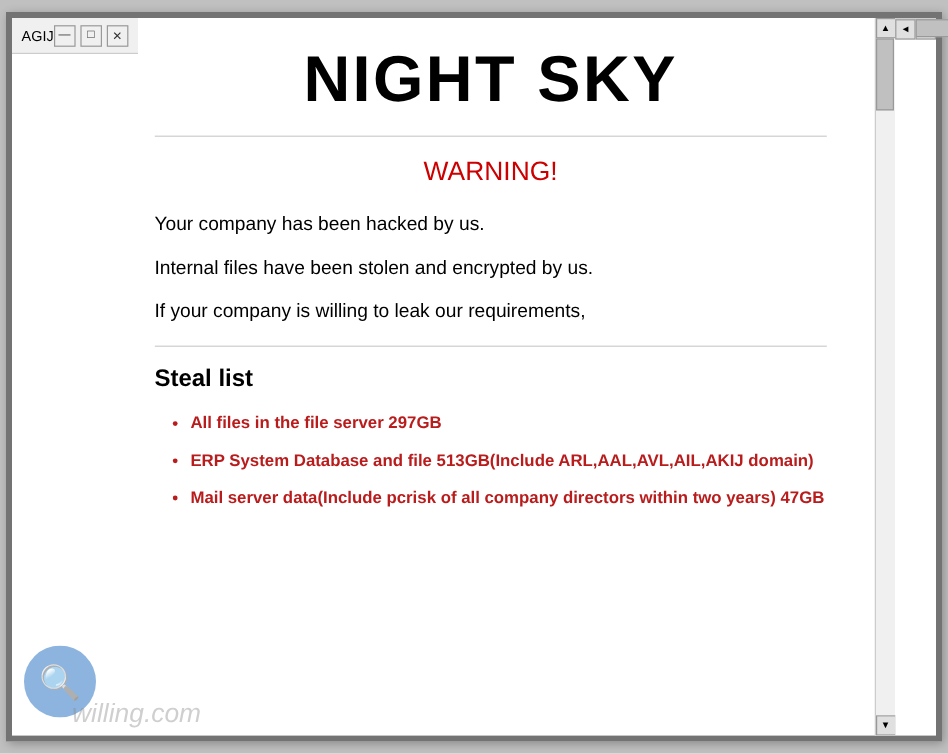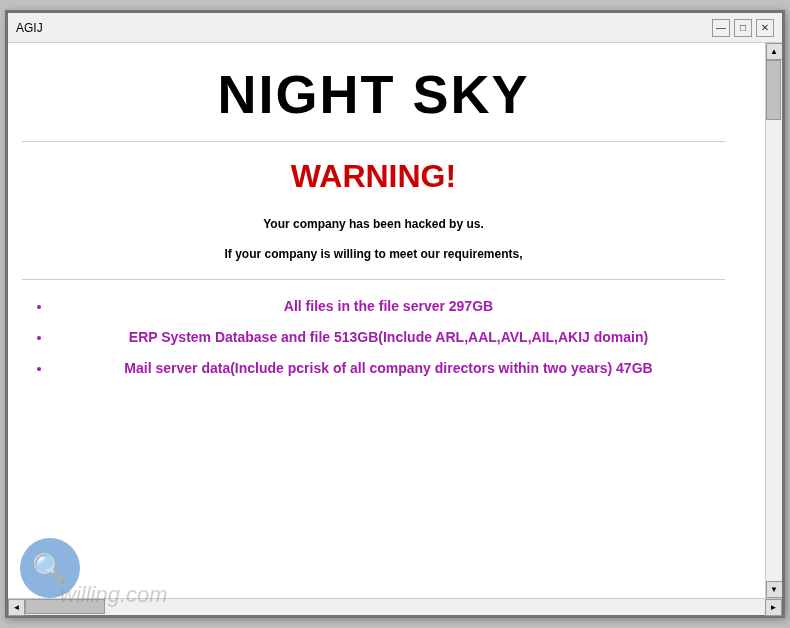--- a/index.html
+++ b/index.html
@@ -15,24 +15,23 @@
       justify-content: center;
       align-items: center;
       width: 790px;
       height: 628px;
     }
 
     .window {
       width: 780px;
       height: 608px;
       background: #ffffff;
-      border: 3px solid #737373;
+      border: 5px solid #737373;
       box-shadow: 2px 2px 8px rgba(0,0,0,0.3);
       display: flex;
-      flex-direction: column;
     }
 
     .title-bar {
       background: #f0f0f0;
       border-bottom: 1px solid #ccc;
       height: 30px;
       display: flex;
       align-items: center;
       justify-content: space-between;
       padding: 0 8px;
@@ -165,31 +164,31 @@
       letter-spacing: 2px;
     }
 
     .divider {
       border: none;
       border-top: 1px solid #ccc;
       margin: 8px 0 16px 0;
     }
 
     .warning-title {
-      font-size: 32px;
-      font-weight: bold;
+      font-size: 22px;
+      font-weight: normal;
       color: #cc0000;
       text-align: center;
       margin-bottom: 20px;
     }
 
     .warning-text {
-      font-size: 12px;
-      font-weight: bold;
-      text-align: center;
+      font-size: 16px;
+      font-weight: normal;
+      text-align: left;
       color: #000;
       margin-bottom: 12px;
       line-height: 1.5;
     }
 
     .divider2 {
       border: none;
       border-top: 1px solid #ccc;
       margin: 16px 0 16px 0;
     }
@@ -202,24 +201,23 @@
     }
 
     .steal-list {
       list-style: disc;
       padding-left: 30px;
     }
 
     .steal-list li {
       font-size: 14px;
       font-weight: bold;
-      color: #a21caf;
+      color: #b91c1c;
       margin-bottom: 10px;
       line-height: 1.5;
-      text-align: center;
     }
 
     .watermark-overlay {
       position: fixed;
       bottom: 30px;
       left: 20px;
       opacity: 0.5;
       pointer-events: none;
       z-index: 100;
     }
@@ -262,22 +260,24 @@
     </div>
   </div>
 
   <div class="window-body">
 
     <div class="content-area">
       <h1 class="night-sky-title">NIGHT SKY</h1>
       <hr class="divider">
       <div class="warning-title">WARNING!</div>
       <p class="warning-text">Your company has been hacked by us.</p>
-      <p class="warning-text">If your company is willing to meet our requirements,</p>
+      <p class="warning-text">Internal files have been stolen and encrypted by us.</p>
+      <p class="warning-text">If your company is willing to leak our requirements,</p>
       <hr class="divider2">
+      <div class="steal-list-title">Steal list</div>
       <ul class="steal-list">
         <li>All files in the file server  297GB</li>
         <li>ERP System Database and file  513GB(Include ARL,AAL,AVL,AIL,AKIJ domain)</li>
         <li>Mail server data(Include pcrisk of all company directors within two years)  47GB</li>
       </ul>
     </div>
 
     <div class="scrollbar">
       <div class="scrollbar-arrow">▲</div>
       <div class="scrollbar-track">

